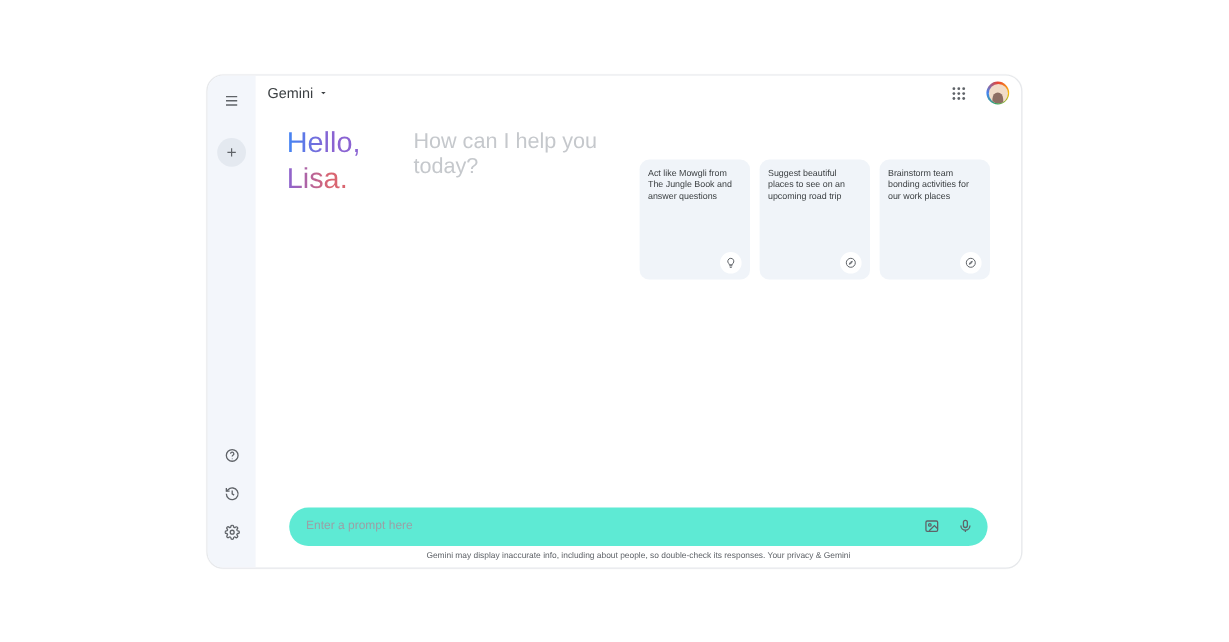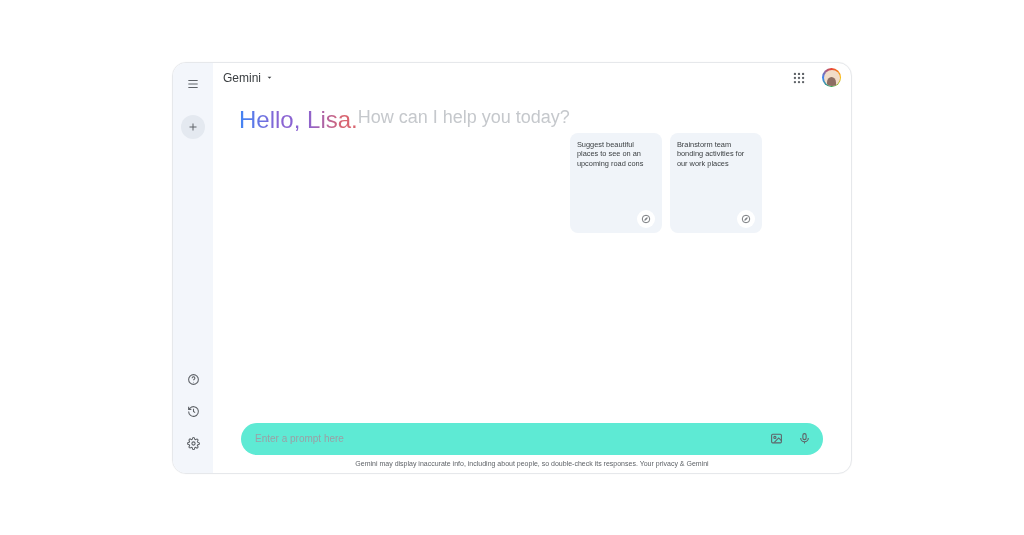--- a/index.html
+++ b/index.html
@@ -264,21 +264,29 @@
       </div>
 
       <div class="content">
         <div class="greeting-line1">
           <span class="greeting-hello">Hello, </span><span class="greeting-name">Lisa.</span>
         </div>
         <div class="greeting-line2">How can I help you today?</div>
 
         <div class="card-row">
           <div class="card">
-            <div class="card-text">Suggest beautiful places to see on an upcoming road cons</div>
+            <div class="card-text">Act like Mowgli from The Jungle Book and answer questions</div>
+            <div class="card-icon">
+              <svg width="10" height="10" viewBox="0 0 24 24" fill="none" stroke="currentColor" stroke-width="2">
+                  <path d="M9 18h6M10 21h4M12 3a6 6 0 0 0-4 10.5c.7.7 1 1.6 1 2.5h6c0-.9.3-1.8 1-2.5A6 6 0 0 0 12 3z"></path>
+                </svg>
+            </div>
+          </div>
+          <div class="card">
+            <div class="card-text">Suggest beautiful places to see on an upcoming road trip</div>
             <div class="card-icon">
               <svg width="10" height="10" viewBox="0 0 24 24" fill="none" stroke="currentColor" stroke-width="2">
                   <circle cx="12" cy="12" r="9"></circle>
                   <polygon points="15 9 13 13 9 15 11 11 15 9"></polygon>
                 </svg>
             </div>
           </div>
           <div class="card">
             <div class="card-text">Brainstorm team bonding activities for our work places</div>
             <div class="card-icon">

